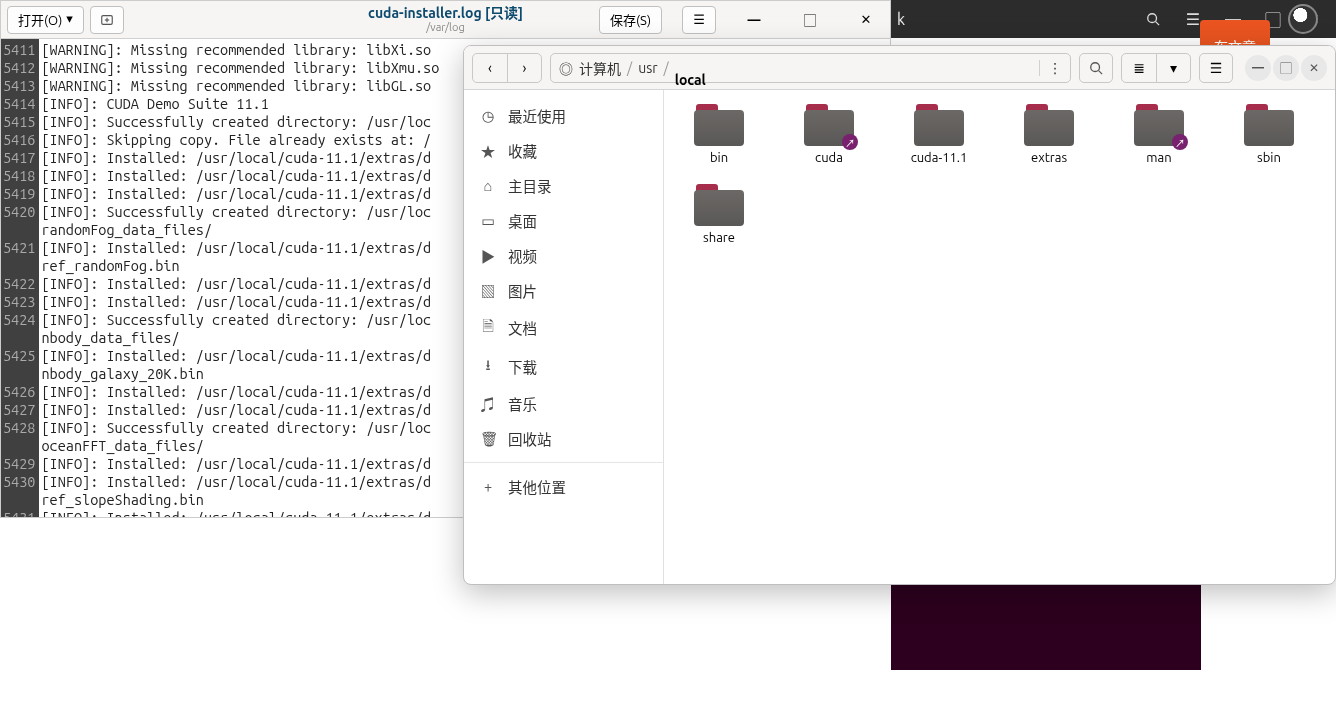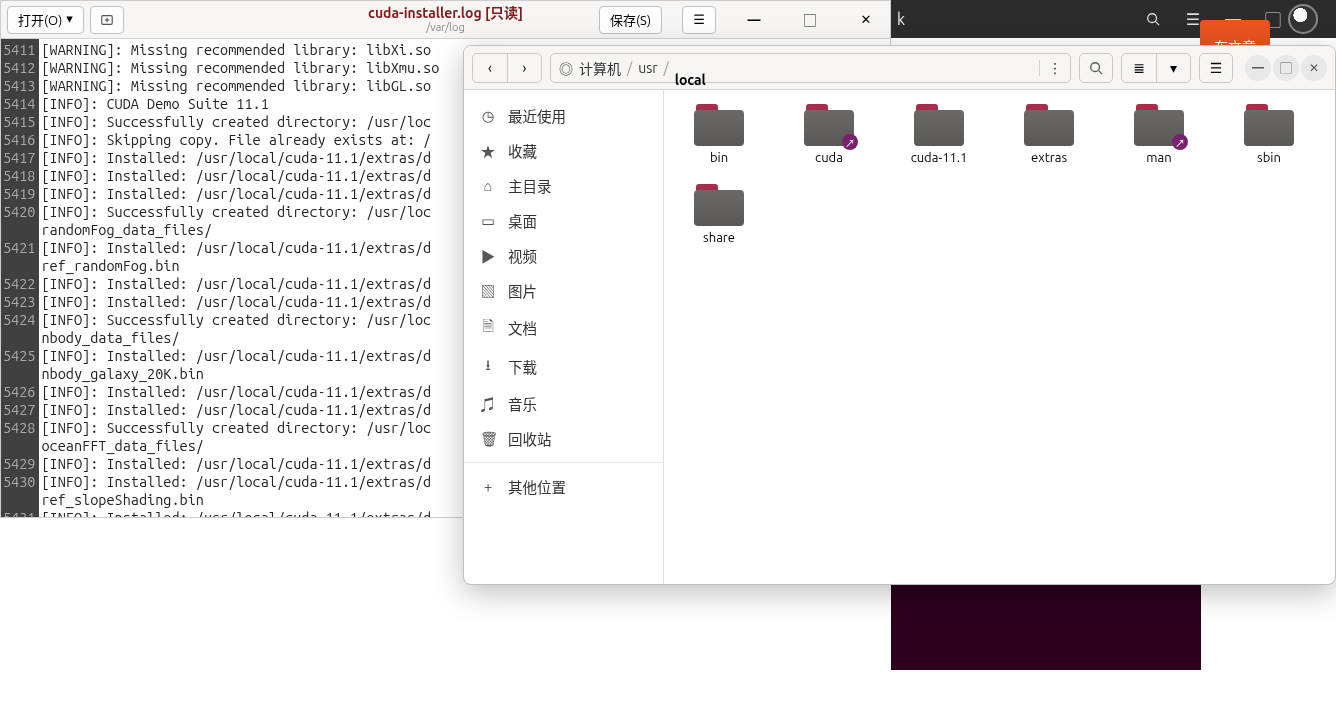--- a/index.html
+++ b/index.html
@@ -44,21 +44,21 @@
   gap: 4px;
   cursor: pointer;
 }
 .tb-btn.icon-only { width: 34px; justify-content: center; padding: 0; }
 .editor-title-center {
   position: absolute;
   left: 50%; transform: translateX(-50%);
   text-align: center;
   line-height: 1.1;
 }
-.editor-title-center .title { font-size: 14px; font-weight: 600; color: #7f1d1d; }
+.editor-title-center .title { font-size: 14px; font-weight: 600; color: #0c4a6e; }
 .editor-title-center .subtitle { font-size: 11px; color: #888; }
 .editor-titlebar .right-group {
   margin-left: auto;
   display: flex;
   gap: 20px;
   align-items: flex-end;
 }
 .win-btn {
   width: 36px; height: 28px;
   display: inline-flex; align-items: center; justify-content: center;

